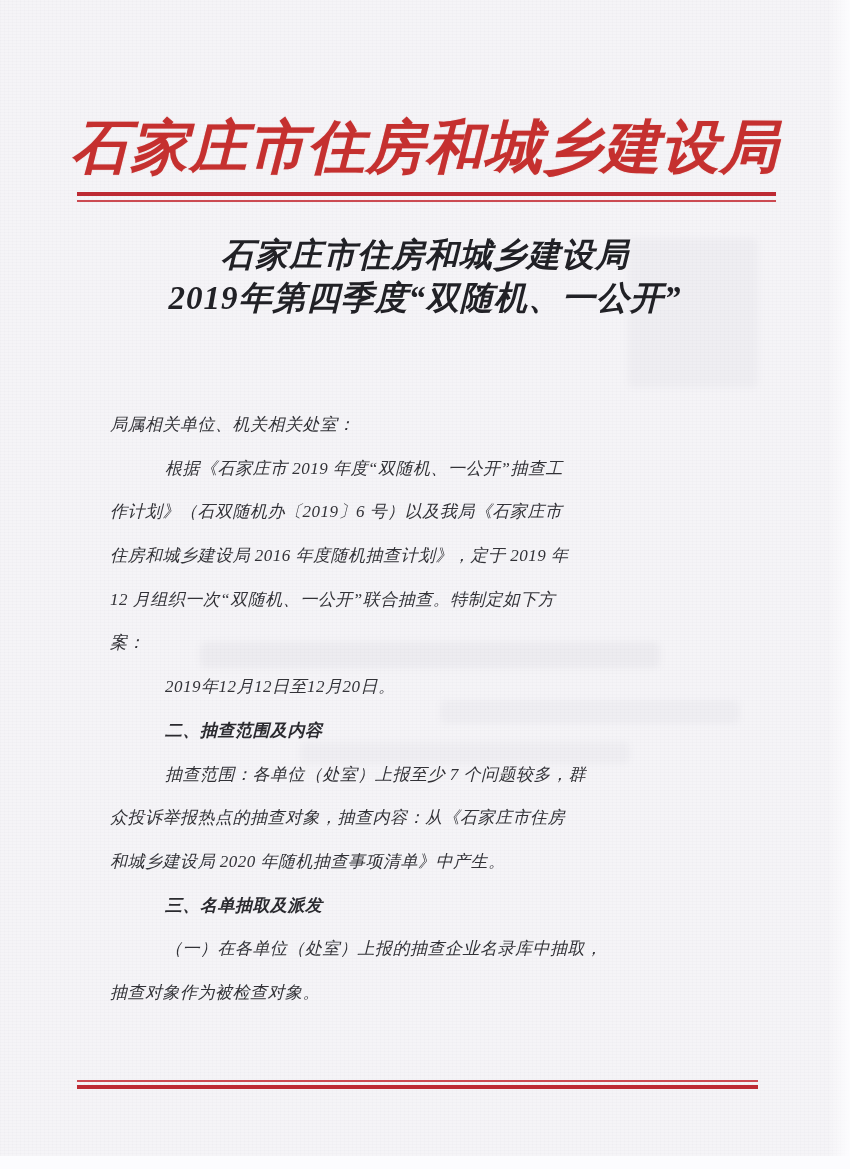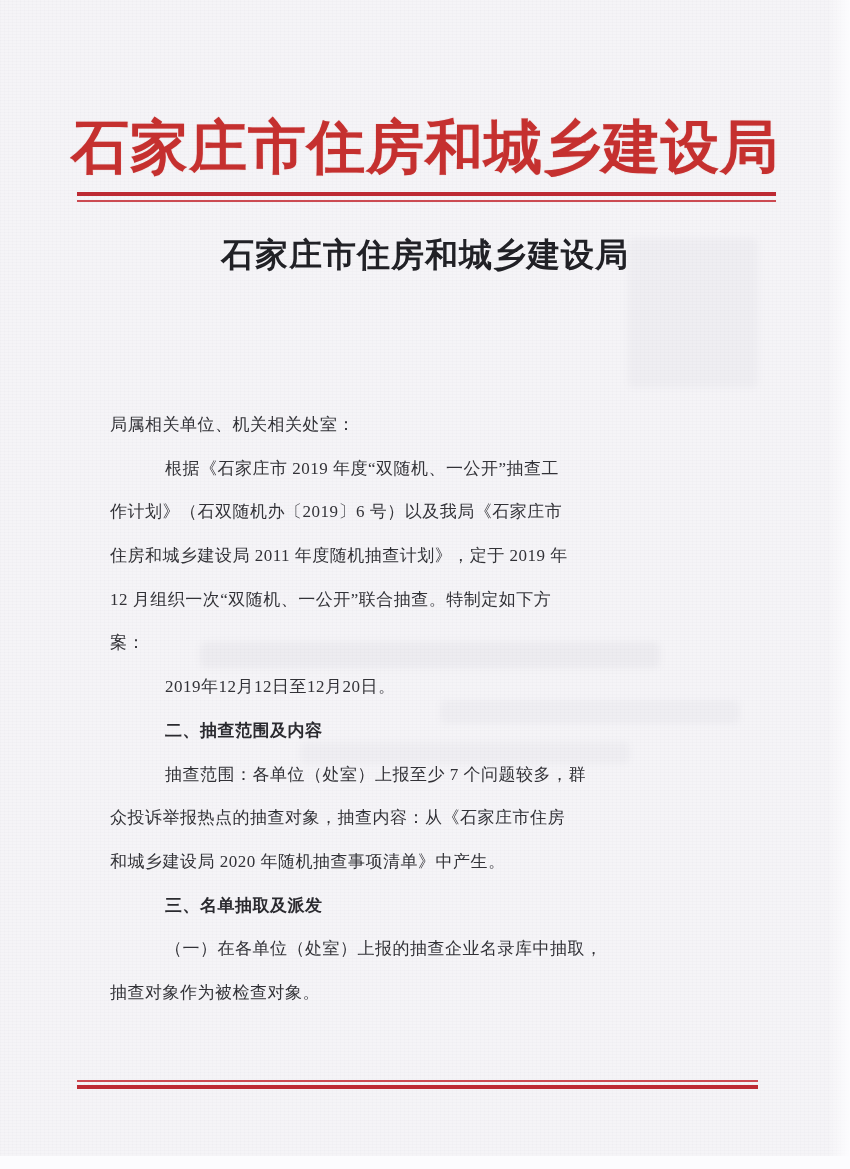--- a/index.html
+++ b/index.html
@@ -11,20 +11,21 @@
     position: relative;
     width: 850px;
     height: 1169px;
     margin: 0 auto;
     background-color: #f5f4f7;
     background-image:
       repeating-linear-gradient(0deg, rgba(110,110,135,0.025) 0 1px, transparent 1px 3px),
       repeating-linear-gradient(90deg, rgba(110,110,135,0.02) 0 1px, transparent 1px 4px);
     overflow: hidden;
     font-family: "Liberation Serif", "DejaVu Serif", serif;
+    font-style: italic;
   }
   
   .scan-edge-right {
     position: absolute; top: 0; right: 0; width: 22px; height: 100%;
     background: linear-gradient(90deg, rgba(255,255,255,0), rgba(253,253,255,0.9));
     pointer-events: none;
   }
   .scan-edge-bottom {
     position: absolute; left: 0; bottom: 0; width: 100%; height: 13px;
     background: #fcfcfe;
@@ -116,27 +117,28 @@
   <header>
     <div class="letterhead-name">石家庄市住房和城乡建设局</div>
     <div class="rule-top">
       <div class="rule thick"></div>
       <div class="rule thin"></div>
     </div>
   </header>
 
   <section class="doc-title">
     <div>石家庄市住房和城乡建设局</div>
+    <div>2019年第四季度“双随机、一公开”</div>
   </section>
 
   <section class="body-text">
     <div class="bline">局属相关单位、机关相关处室：</div>
     <div class="bline indent">根据《石家庄市 2019 年度“双随机、一公开”抽查工</div>
     <div class="bline">作计划》（石双随机办〔2019〕6 号）以及我局《石家庄市</div>
-    <div class="bline">住房和城乡建设局 2011 年度随机抽查计划》，定于 2019 年</div>
+    <div class="bline">住房和城乡建设局 2016 年度随机抽查计划》，定于 2019 年</div>
     <div class="bline">12 月组织一次“双随机、一公开”联合抽查。特制定如下方</div>
     <div class="bline">案：</div>
     <div class="bline indent">2019年12月12日至12月20日。</div>
     <div class="bline indent heading">二、抽查范围及内容</div>
     <div class="bline indent">抽查范围：各单位（处室）上报至少 7 个问题较多，群</div>
     <div class="bline">众投诉举报热点的抽查对象，抽查内容：从《石家庄市住房</div>
     <div class="bline">和城乡建设局 2020 年随机抽查事项清单》中产生。</div>
     <div class="bline indent heading">三、名单抽取及派发</div>
     <div class="bline indent">（一）在各单位（处室）上报的抽查企业名录库中抽取，</div>
     <div class="bline">抽查对象作为被检查对象。</div>

